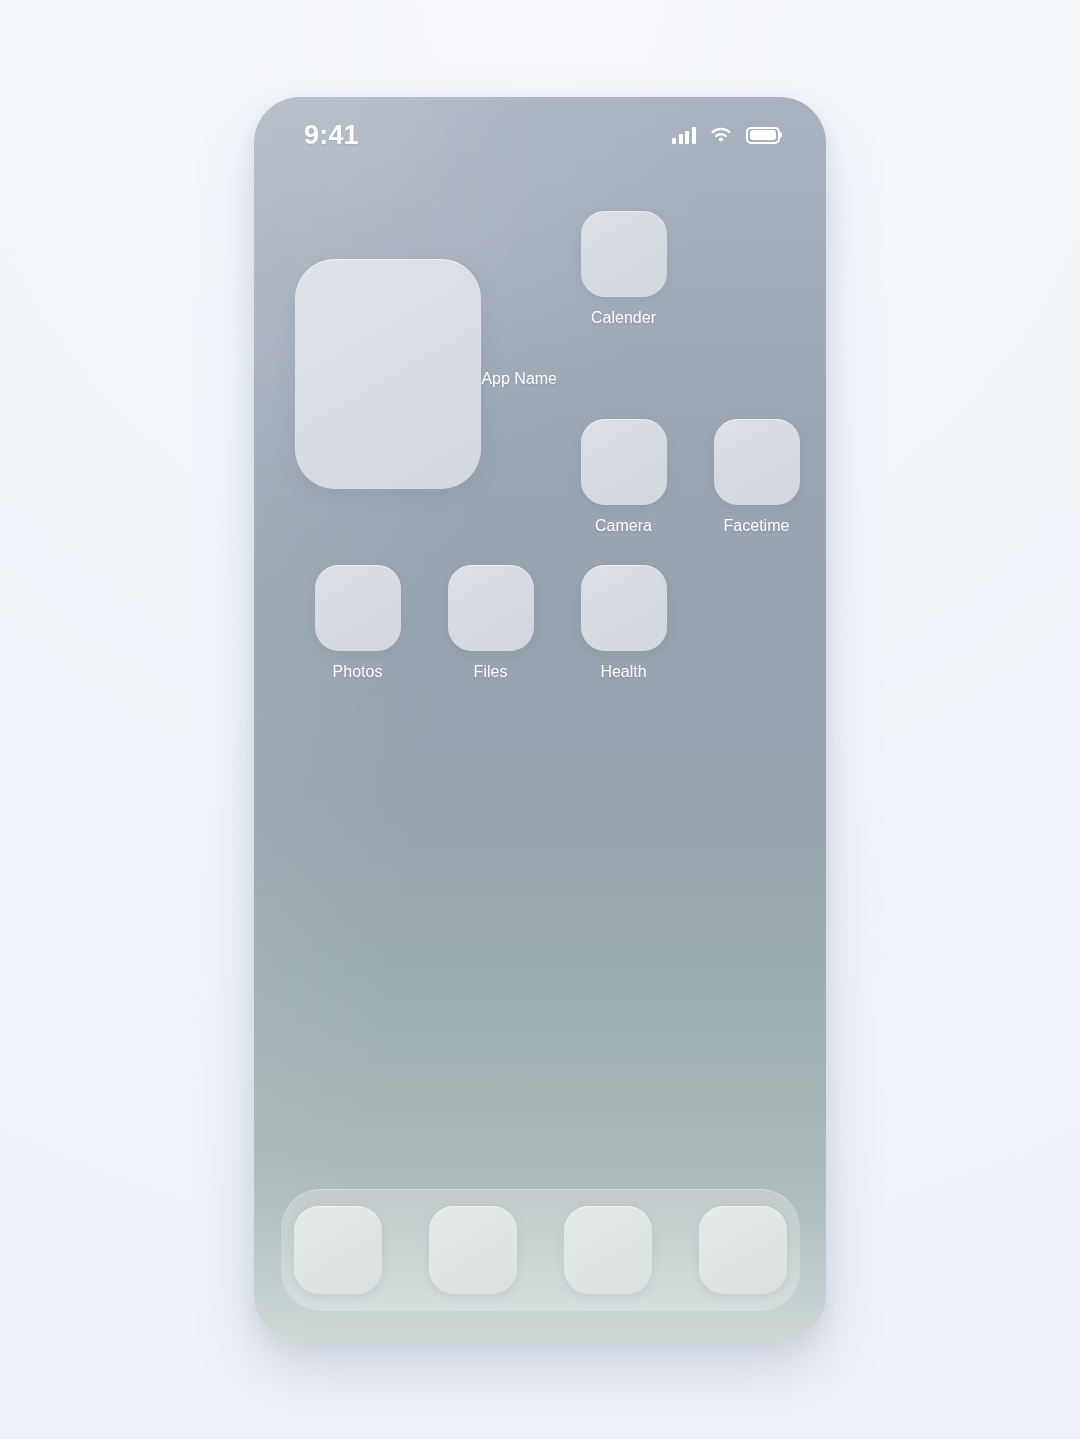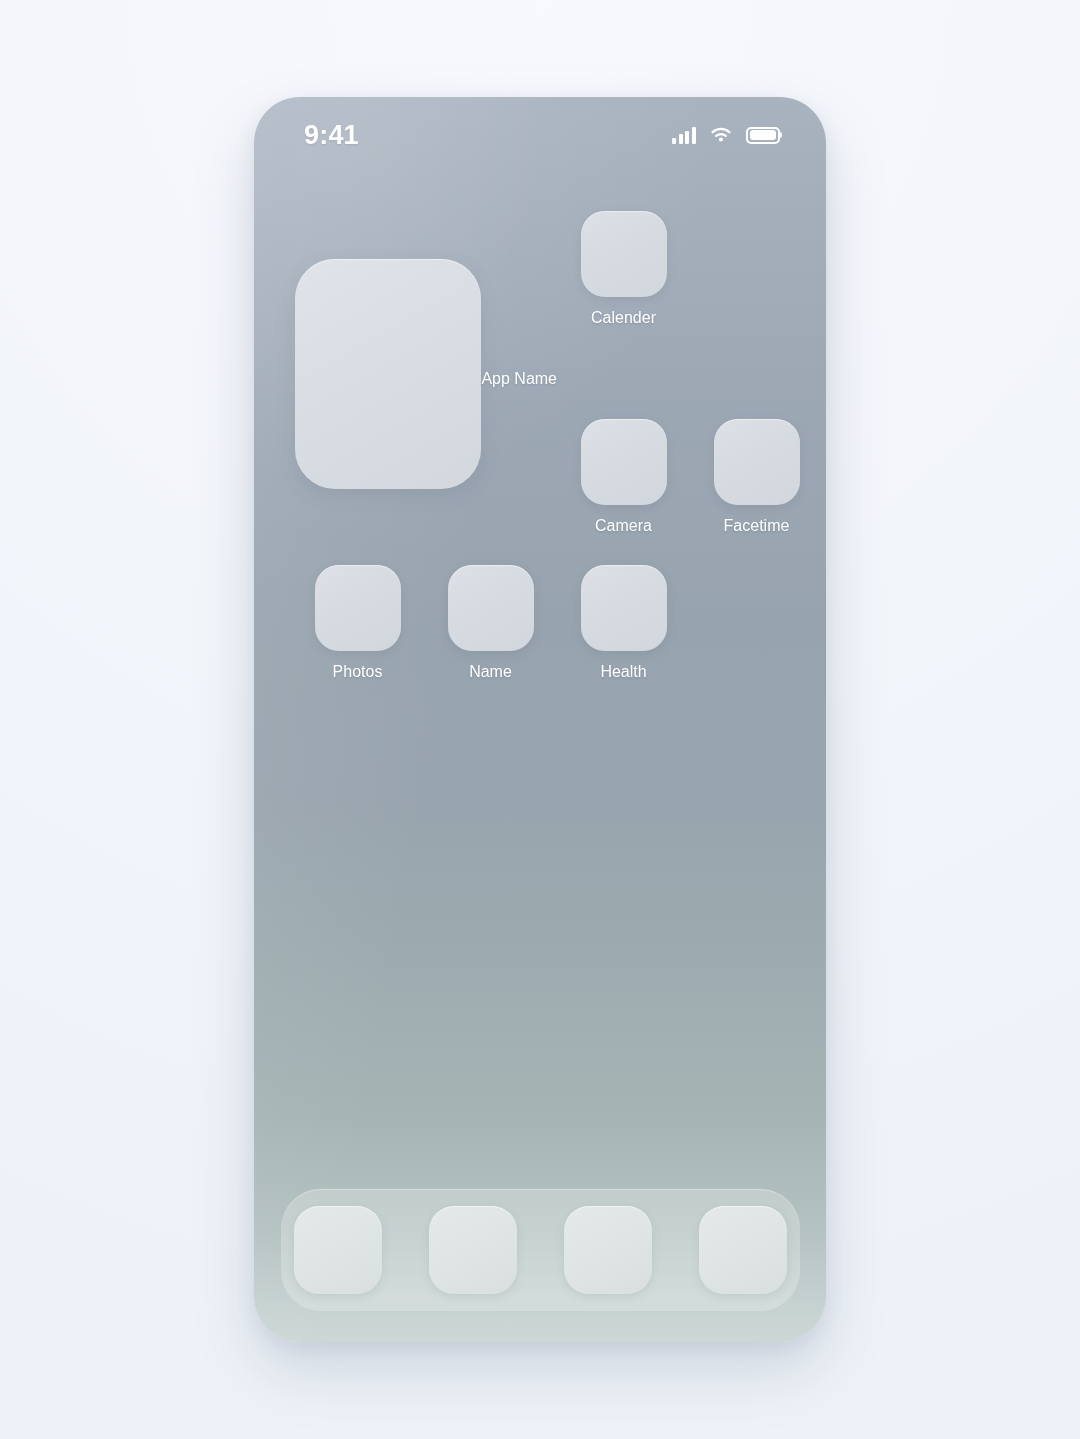--- a/index.html
+++ b/index.html
@@ -243,21 +243,21 @@
 
       <div class="gap-row"></div>
 
       <div class="row">
         <div class="cell">
           <div class="tile"></div>
           <div class="label">Photos</div>
         </div>
         <div class="cell">
           <div class="tile"></div>
-          <div class="label">Name</div>
+          <div class="label">Files</div>
         </div>
         <div class="cell">
           <div class="tile"></div>
           <div class="label">Health</div>
         </div>
       </div>
 
       <div class="gap-row"></div>
 
 

